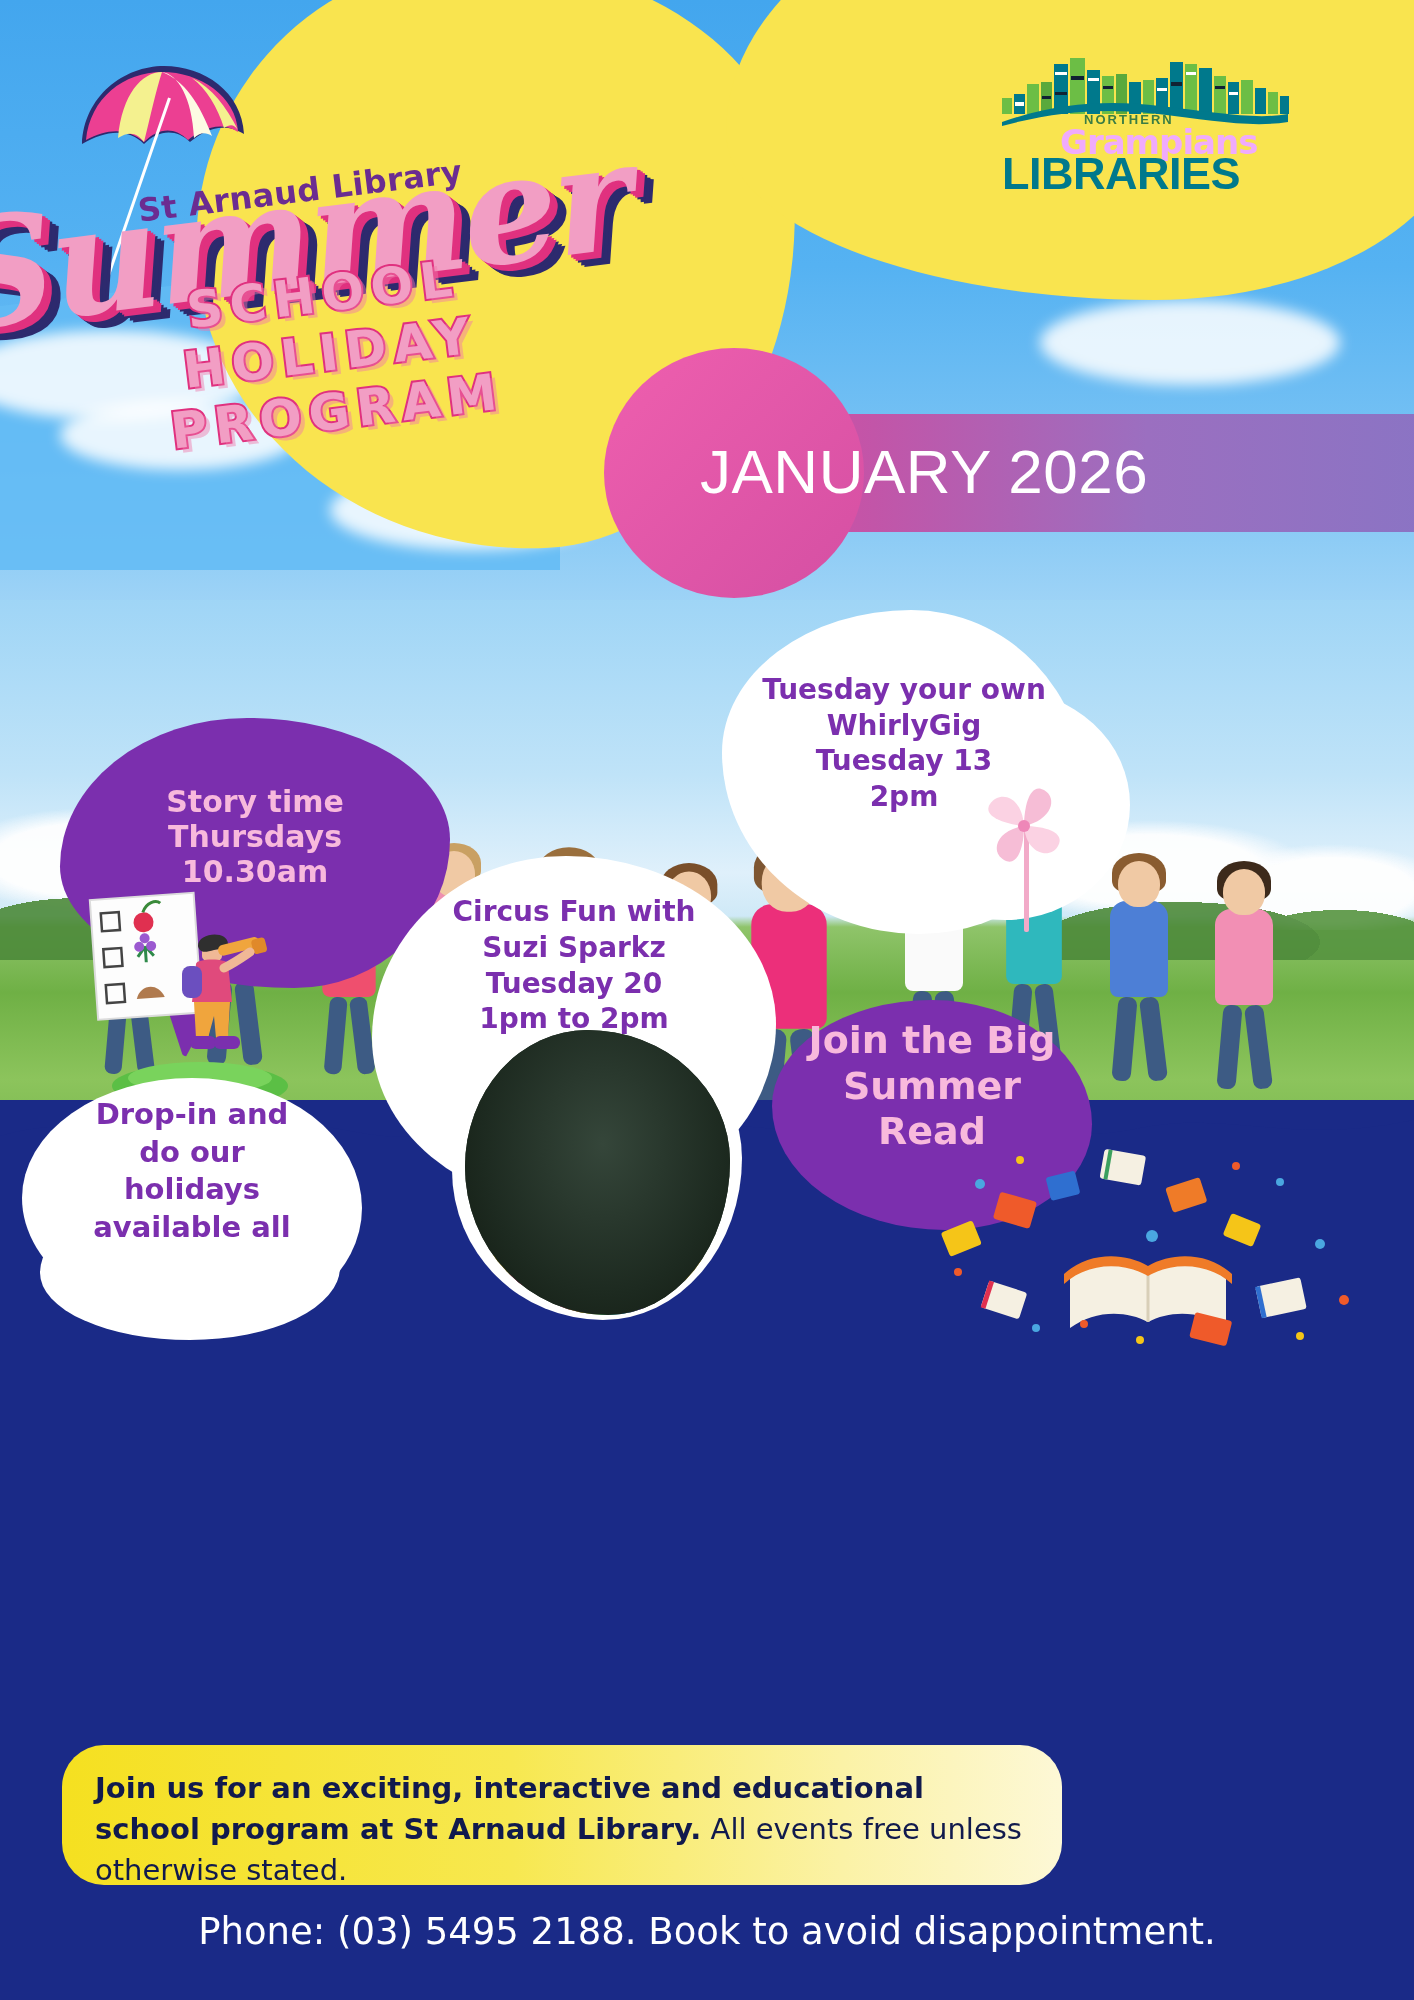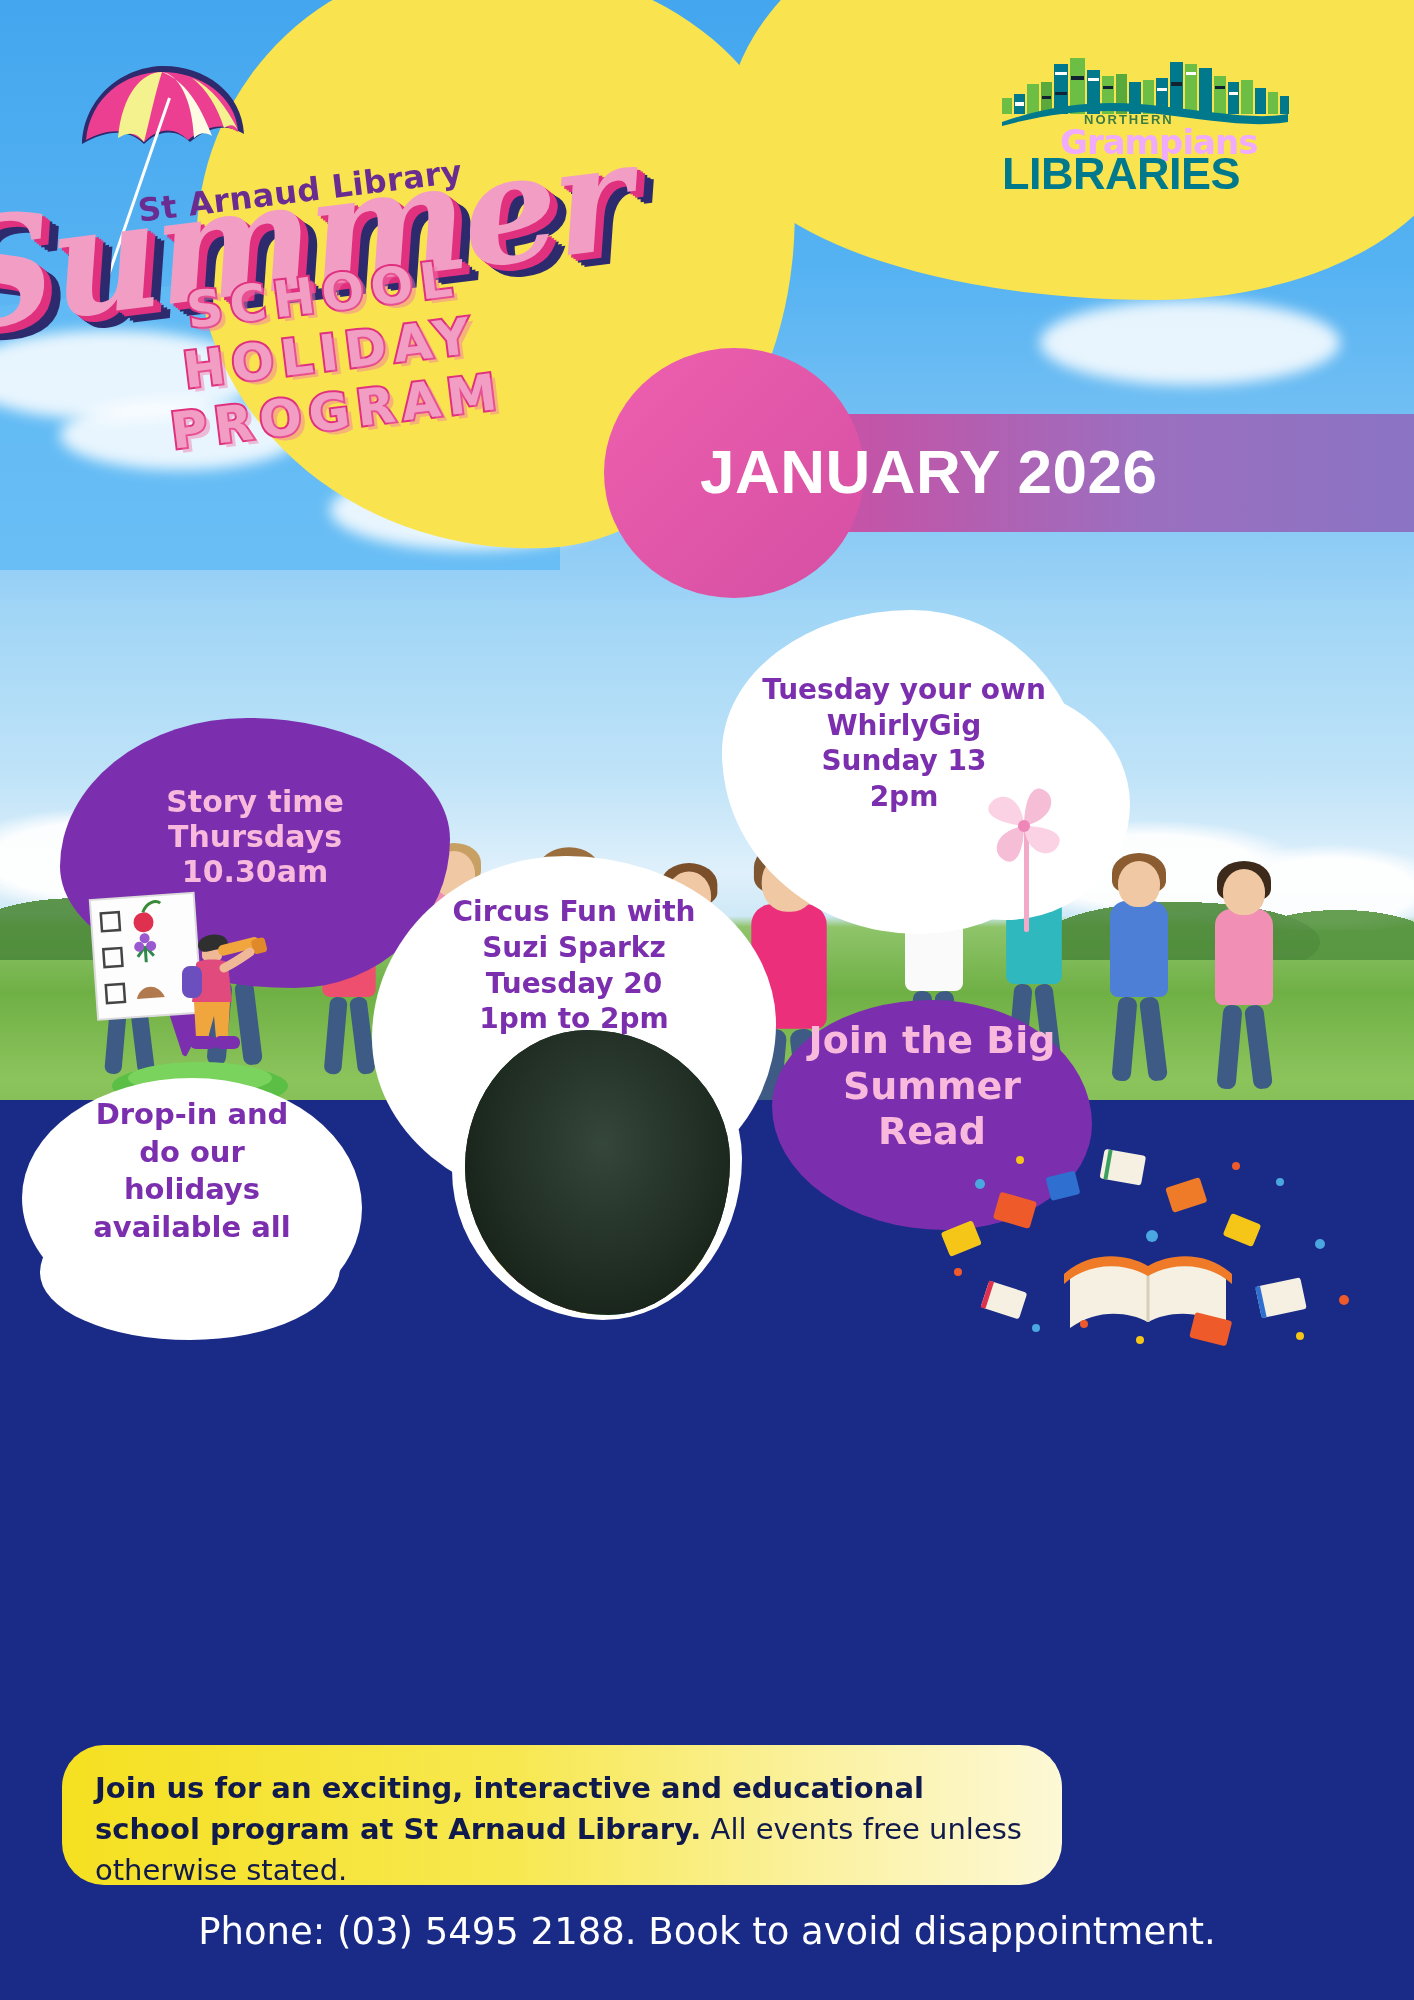--- a/index.html
+++ b/index.html
@@ -145,21 +145,21 @@
     background:linear-gradient(90deg,#e0489f 0%,#c255a8 26%,#9b6fc0 62%,#8a74c4 100%);
     border-radius:60px 0 0 60px;
   }
   .jan-band::before{
     content:"";position:absolute; left:-72px; top:-66px; width:260px; height:250px;
     background:linear-gradient(135deg,#ef5fae 0%,#d44fa3 100%);
     border-radius:50%;
   }
   .jan-text{
     position:absolute; left:700px; top:436px; width:700px;
-    color:#fff; font-size:62px; font-weight:bold;
+    color:#fff; font-size:62px; font-weight:normal;
     font-family:"Liberation Sans", sans-serif;
     letter-spacing:.5px;
   }
 
   
   .navy{
     position:absolute; left:0; top:1100px; width:1414px; height:900px;
     background:#1a2a87;
   }
   .navy-wave{
@@ -448,21 +448,21 @@
     <div>Story time</div>
     <div>Thursdays</div>
     <div>10.30am</div>
   </div>
 
   <div class="blob b-whirly"></div>
   <div class="blob b-whirly2"></div>
   <div class="blob-text t-whirly">
     <div>Tuesday your own</div>
     <div>WhirlyGig</div>
-    <div>Sunday 13</div>
+    <div>Tuesday 13</div>
     <div>2pm</div>
   </div>
   <svg class="ill" style="left:962px;top:776px;" width="130" height="160" viewBox="0 0 130 160">
     <rect x="62" y="52" width="5" height="104" rx="2" fill="#f2aac8"></rect>
     <g transform="translate(62,50)">
       <path d="M0,0 C-2,-30 -24,-36 -34,-22 C-42,-10 -20,-2 0,0 Z" fill="#fbd2e3"></path>
       <path d="M0,0 C28,-6 34,-28 20,-36 C6,-44 0,-20 0,0 Z" fill="#f6bdd6"></path>
       <path d="M0,0 C2,28 26,34 34,20 C42,6 20,0 0,0 Z" fill="#fbd2e3"></path>
       <path d="M0,0 C-28,4 -34,26 -20,34 C-6,42 0,20 0,0 Z" fill="#f6bdd6"></path>
       <circle cx="0" cy="0" r="6" fill="#ee87b8"></circle>

